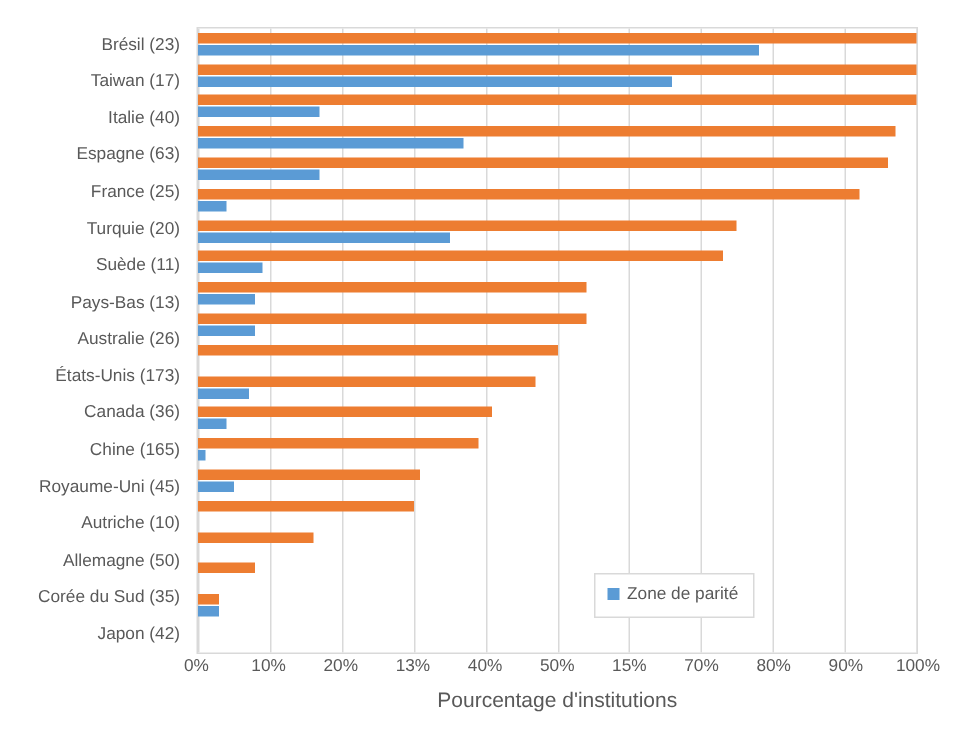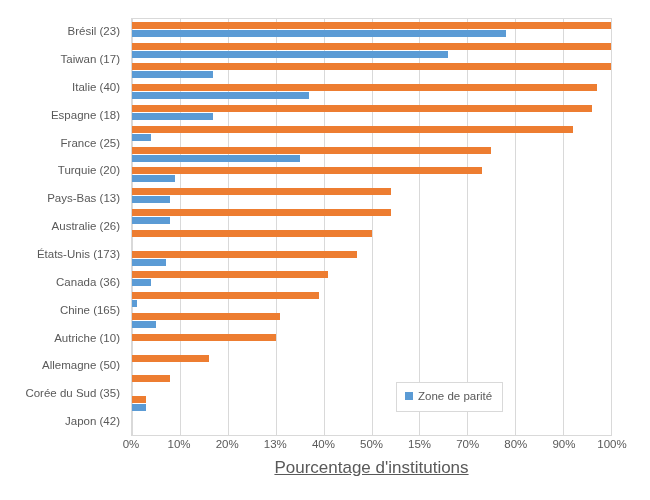--- a/index.html
+++ b/index.html
@@ -101,23 +101,22 @@
     font-size: 11.5px;
     color: #595959;
     white-space: nowrap;
   }
   #x-axis-title {
     position: absolute;
     left: 131px;
     top: 458px;
     width: 481px;
     text-align: center;
-    font-size: 17px;
-    color: #595959;
-    text-decoration: underline;
+    font-size: 14px;
+    color: #595959;
   }
 
   
   #legend {
     position: absolute;
     left: 396px;
     top: 382px;
     border: 1px solid #d9d9d9;
     background: #ffffff;
     padding: 5px 10px 6px 8px;
@@ -140,28 +139,30 @@
 </style>
 </head>
 <body>
 
 <div id="chart-root">
 
   <div id="cat-axis">
       <div class="cat-label">Brésil (23)</div>
       <div class="cat-label">Taiwan (17)</div>
       <div class="cat-label">Italie (40)</div>
-      <div class="cat-label">Espagne (18)</div>
+      <div class="cat-label">Espagne (63)</div>
       <div class="cat-label">France (25)</div>
       <div class="cat-label">Turquie (20)</div>
+      <div class="cat-label">Suède (11)</div>
       <div class="cat-label">Pays-Bas (13)</div>
       <div class="cat-label">Australie (26)</div>
       <div class="cat-label">États-Unis (173)</div>
       <div class="cat-label">Canada (36)</div>
       <div class="cat-label">Chine (165)</div>
+      <div class="cat-label">Royaume-Uni (45)</div>
       <div class="cat-label">Autriche (10)</div>
       <div class="cat-label">Allemagne (50)</div>
       <div class="cat-label">Corée du Sud (35)</div>
       <div class="cat-label">Japon (42)</div>
     </div>
 
   <div id="plot-area">
     <div id="gridlines">
         <div class="gridline" style="left: 0%;"></div>
         <div class="gridline" style="left: 10%;"></div>

